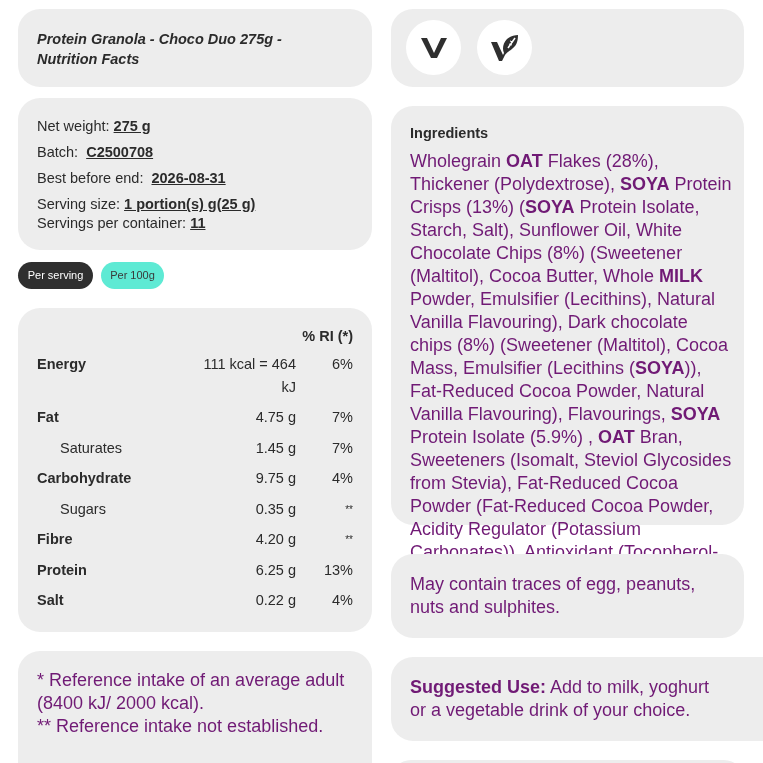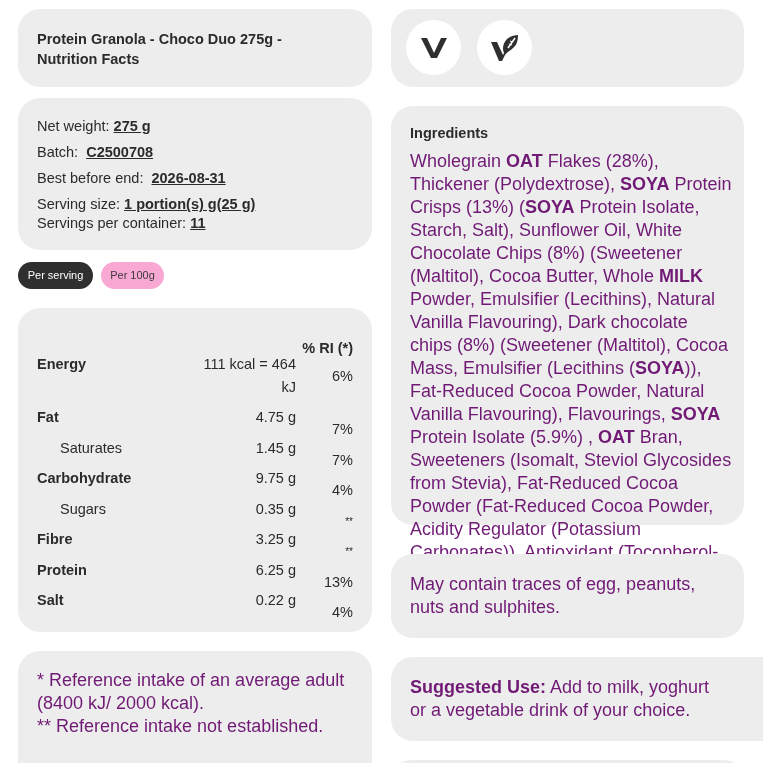--- a/index.html
+++ b/index.html
@@ -4,36 +4,36 @@
 <style>
   * { box-sizing: border-box; margin: 0; padding: 0; }
   html, body { width: 763px; height: 763px; overflow: hidden; background: #ffffff; }
   body { font-family: "Liberation Sans", sans-serif; color: #2b2b2b; position: relative; }
   .card { position: absolute; background: #ededed; border-radius: 22px; }
   .title { font-weight: bold; font-size: 14.5px; line-height: 20px; color: #2b2b2b; }
   .info-line { font-size: 14.5px; line-height: 20px; position: absolute; left: 19px; }
   .info-line b { font-weight: bold; text-decoration: underline; }
   .pill { position: absolute; height: 27px; border-radius: 14px; font-size: 11px; line-height: 27px; text-align: center; }
   .pill.active { background: #2f2f2f; color: #ffffff; }
-  .pill.inactive { background: #f9a8d4; color: #3a3a3a; }
+  .pill.inactive { background: #5eead4; color: #3a3a3a; }
   .nrow { position: absolute; left: 19px; right: 19px; font-size: 14.5px; line-height: 23px; }
   .nrow .nm { position: absolute; left: 0; }
   .nrow .nm.bold { font-weight: bold; }
   .nrow .nm.sub { left: 23px; }
   .nrow .val { position: absolute; right: 57px; text-align: right; width: 120px; }
-  .nrow .ri { position: absolute; right: 0; text-align: right; width: 45px; margin-top: 12px; }
+  .nrow .ri { position: absolute; right: 0; text-align: right; width: 45px; }
   .ri.star { font-size: 10px; }
   .text-block { font-size: 18px; line-height: 23px; color: #701a75; }
   .text-block b { font-weight: bold; }
   .badge { position: absolute; width: 55px; height: 55px; border-radius: 50%; background: #ffffff; display: flex; align-items: center; justify-content: center; }
 </style>
 </head>
 <body>
 
-<div class="card" style="left:18px; top:9px; width:354px; height:78px;">
+<div class="card" style="left:18px; top:9px; width:354px; height:78px;font-style:italic;">
   <div class="title" style="position:absolute; left:19px; top:20px; width:290px;">Protein Granola - Choco Duo 275g - Nutrition Facts</div>
 </div>
 
 <div class="card" style="left:391px; top:9px; width:353px; height:78px;">
   <div class="badge" style="left:15px; top:11px;">
     <svg width="30" height="24" viewBox="0 0 30 24">
       <path d="M2 2 L8 2 L15 17 L22 2 L28 2 L18 22 L12 22 Z" fill="#2f2f2f"></path>
     </svg>
   </div>
   <div class="badge" style="left:86px; top:11px;">
@@ -98,21 +98,21 @@
     <span class="val">9.75 g</span>
     <span class="ri">4%</span>
   </div>
   <div class="nrow" style="top:190px;">
     <span class="nm sub">Sugars</span>
     <span class="val">0.35 g</span>
     <span class="ri star">**</span>
   </div>
   <div class="nrow" style="top:220px;">
     <span class="nm bold">Fibre</span>
-    <span class="val">3.25 g</span>
+    <span class="val">4.20 g</span>
     <span class="ri star">**</span>
   </div>
   <div class="nrow" style="top:251px;">
     <span class="nm bold">Protein</span>
     <span class="val">6.25 g</span>
     <span class="ri">13%</span>
   </div>
   <div class="nrow" style="top:281px;">
     <span class="nm bold">Salt</span>
     <span class="val">0.22 g</span>

